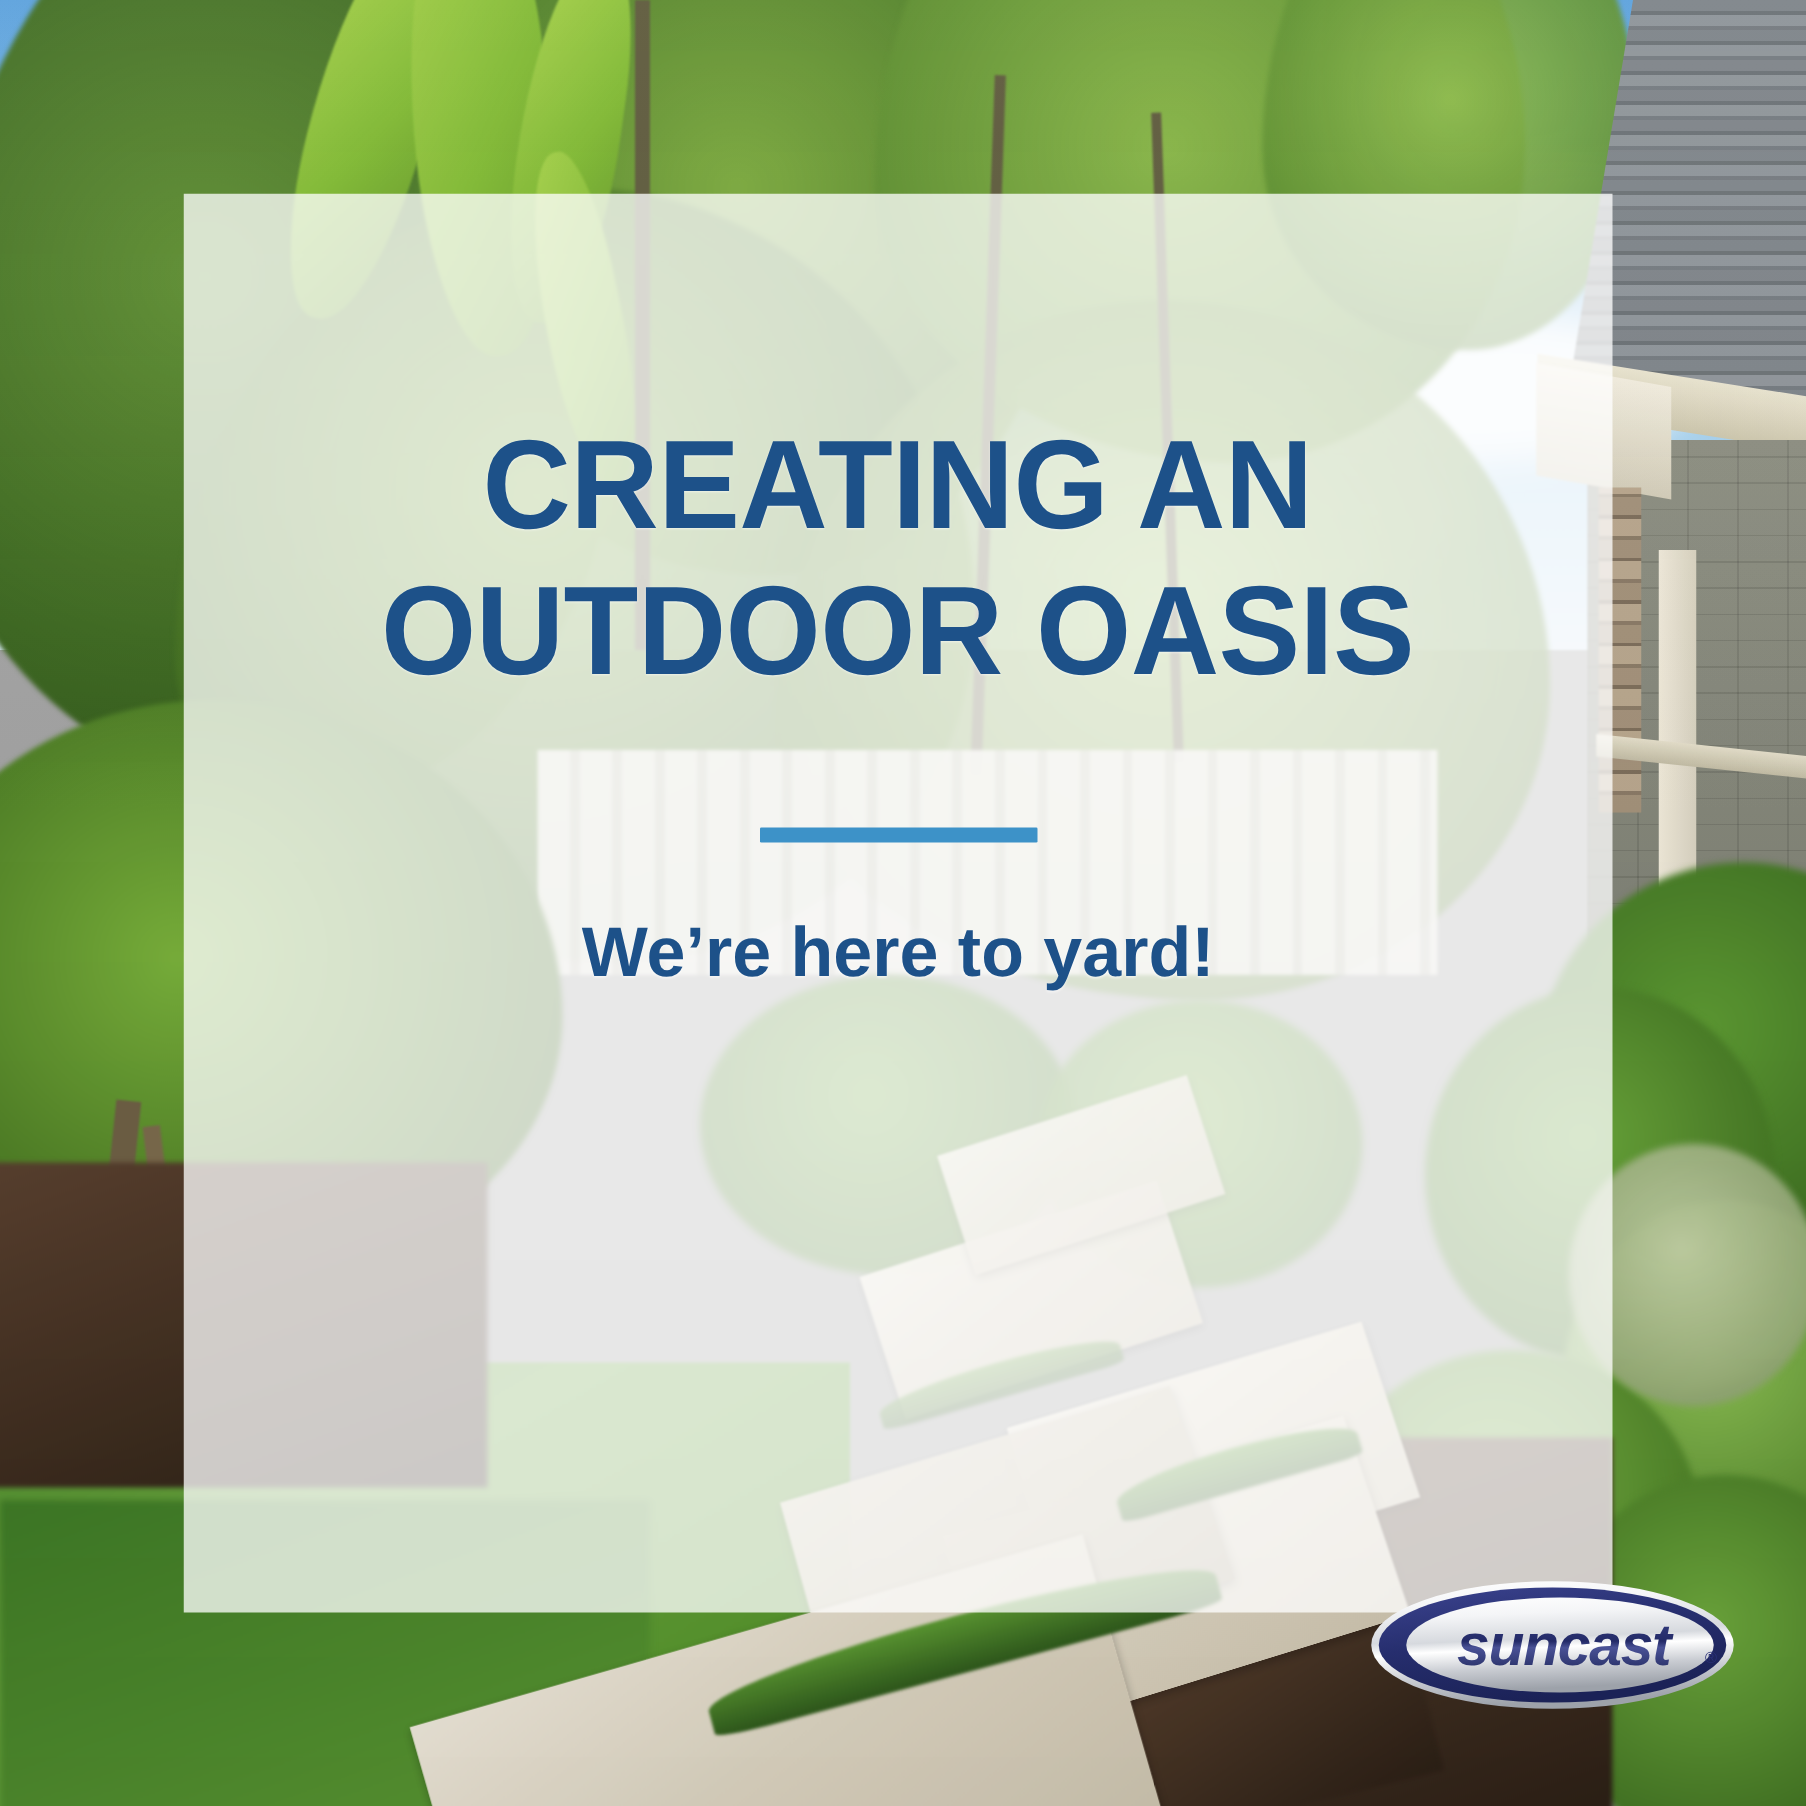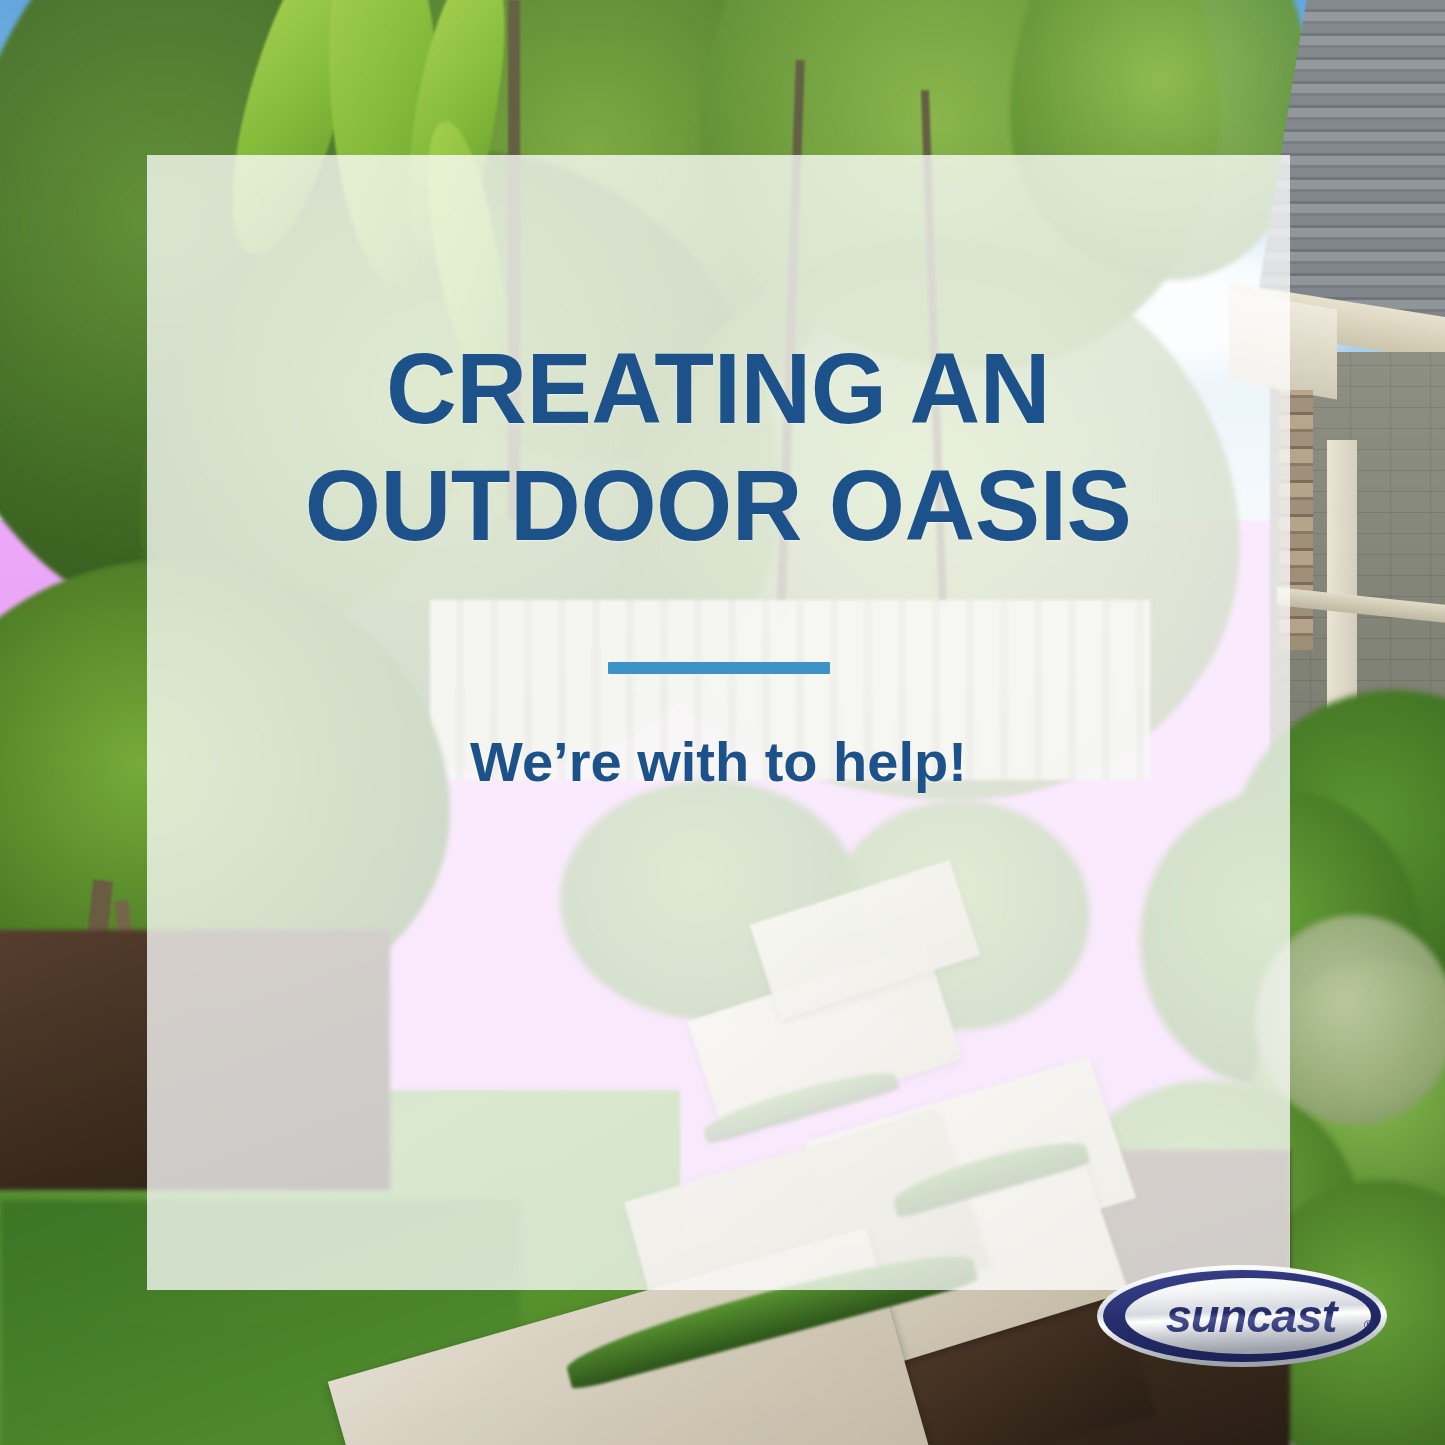--- a/index.html
+++ b/index.html
@@ -9,21 +9,21 @@
   }
   body {
     font-family: "Liberation Sans", sans-serif;
   }
 
   #canvas {
     position: relative;
     width: 1445px;
     height: 1445px;
     overflow: hidden;
-    background: #f0abfc;
+    background: #a3a3a3;
   }
 
   
   .photo {
     position: absolute;
     inset: 0;
     overflow: hidden;
   }
 
   
@@ -357,21 +357,21 @@
   <div class="content">
 
     <h1 class="headline">
       <span>CREATING AN</span><br>
       <span>OUTDOOR OASIS</span>
     </h1>
 
     <div class="divider"></div>
 
     <p class="body-copy">
-      <span class="cta-line">We’re with to help!</span>
+      <span class="cta-line">We’re here to yard!</span>
     </p>
   </div>
 
   <div class="logo">
     <svg viewBox="0 0 292 104" xmlns="http://www.w3.org/2000/svg" role="img" aria-label="Suncast">
       <defs>
         <linearGradient id="chrome" x1="0" y1="0" x2="0.15" y2="1">
           <stop offset="0%" stop-color="#ffffff"></stop>
           <stop offset="22%" stop-color="#f4f5f7"></stop>
           <stop offset="48%" stop-color="#d6d9de"></stop>

